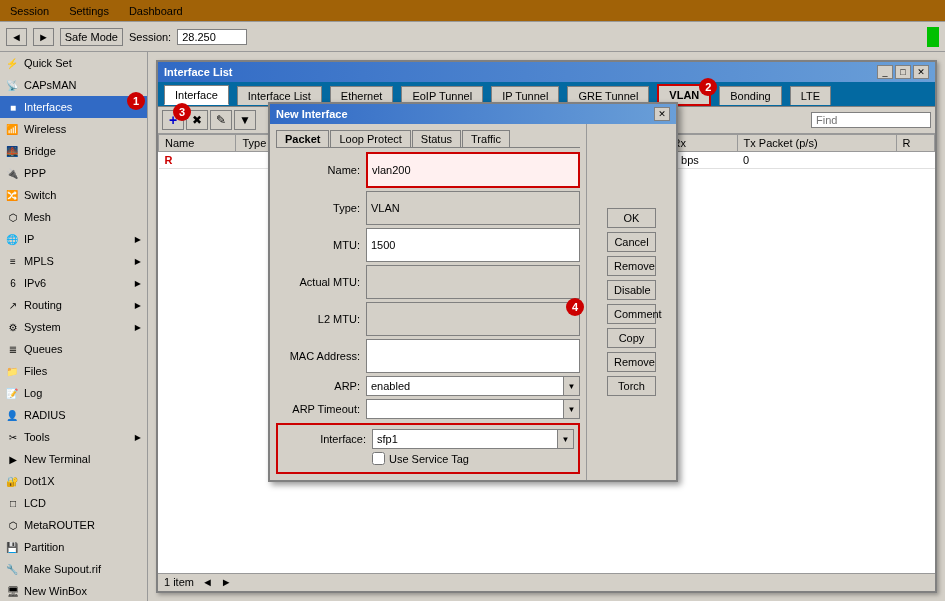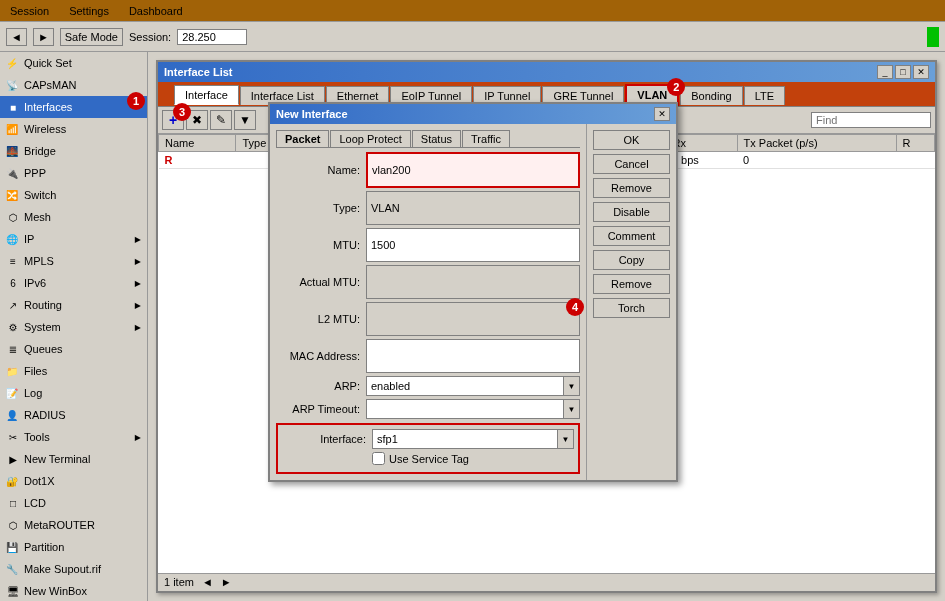--- a/index.html
+++ b/index.html
@@ -31,21 +31,21 @@
     .content-area { flex: 1; background: #d4d0c8; position: relative; overflow: hidden; }
 
     
     .window { position: absolute; top: 8px; left: 8px; right: 8px; bottom: 8px; background: #d4d0c8; border: 2px solid #808080; box-shadow: 2px 2px 4px rgba(0,0,0,0.3); }
     .window-titlebar { background: linear-gradient(to right, #316ac5, #6a9fd8); color: white; padding: 3px 6px; display: flex; align-items: center; justify-content: space-between; height: 20px; }
     .window-title { font-size: 11px; font-weight: bold; }
     .window-controls { display: flex; gap: 2px; }
     .win-btn { width: 16px; height: 14px; background: #d4d0c8; border: 1px solid #808080; display: flex; align-items: center; justify-content: center; cursor: pointer; font-size: 9px; color: #000; }
 
     
-    .tabs-row { display: flex; align-items: center; background: #c2410c; border-bottom: 1px solid #808080; padding: 2px 16px 0; gap: 1px; }
+    .tabs-row { display: flex; align-items: center; background: #0369a1; border-bottom: 1px solid #808080; padding: 2px 6px 0; gap: 8px; }
     .tab { padding: 3px 10px; border: 1px solid #808080; border-bottom: none; cursor: pointer; font-size: 11px; background: #d4d0c8; }
     .tab.active { background: white; border-bottom: 1px solid white; z-index: 1; }
     .tab.highlighted { background: #d4d0c8; border: 2px solid #cc0000; color: #000; font-weight: bold; }
 
     
     .list-toolbar { display: flex; align-items: center; padding: 3px 4px; border-bottom: 1px solid #999; gap: 2px; background: #d4d0c8; }
     .list-toolbar-btn { width: 22px; height: 20px; background: #d4d0c8; border: 1px solid #808080; display: flex; align-items: center; justify-content: center; cursor: pointer; font-size: 12px; }
     .find-input { margin-left: auto; border: 1px solid #808080; padding: 1px 4px; font-size: 11px; width: 120px; background: white; }
 
     
@@ -54,21 +54,21 @@
     th { background: #d4d0c8; border: 1px solid #999; padding: 2px 6px; text-align: left; font-weight: normal; white-space: nowrap; }
     td { border-bottom: 1px solid #e0e0e0; padding: 2px 6px; white-space: nowrap; }
     .status-bar { background: #d4d0c8; border-top: 1px solid #999; padding: 2px 6px; font-size: 11px; display: flex; align-items: center; gap: 8px; }
 
     
     .dialog { position: absolute; top: 50px; left: 120px; width: 410px; background: #d4d0c8; border: 2px solid #808080; box-shadow: 3px 3px 6px rgba(0,0,0,0.4); z-index: 100; }
     .dialog-titlebar { background: linear-gradient(to right, #316ac5, #6a9fd8); color: white; padding: 3px 6px; display: flex; align-items: center; justify-content: space-between; height: 20px; }
     .dialog-title { font-size: 11px; font-weight: bold; }
     .dialog-body { display: flex; }
     .dialog-left { flex: 1; padding: 6px; }
-    .dialog-right { width: 90px; padding: 6px; display: flex; flex-direction: column; gap: 4px; border-left: 1px solid #999; }
+    .dialog-right { width: 90px; padding: 20px; display: flex; flex-direction: column; gap: 4px; border-left: 1px solid #999; justify-content: center; }
     .dialog-right-btn { background: #d4d0c8; border: 1px solid #808080; padding: 3px 6px; cursor: pointer; font-size: 11px; text-align: center; width: 100%; }
 
     
     .dialog-tabs { display: flex; gap: 1px; margin-bottom: 4px; border-bottom: 1px solid #808080; }
     .dialog-tab { padding: 2px 8px; border: 1px solid #808080; border-bottom: none; cursor: pointer; font-size: 11px; background: #d4d0c8; }
     .dialog-tab.active { background: #d4d0c8; font-weight: bold; }
 
     
     .form-row { display: flex; align-items: center; margin-bottom: 3px; }
     .form-label { width: 90px; text-align: right; padding-right: 6px; font-size: 11px; flex-shrink: 0; }

